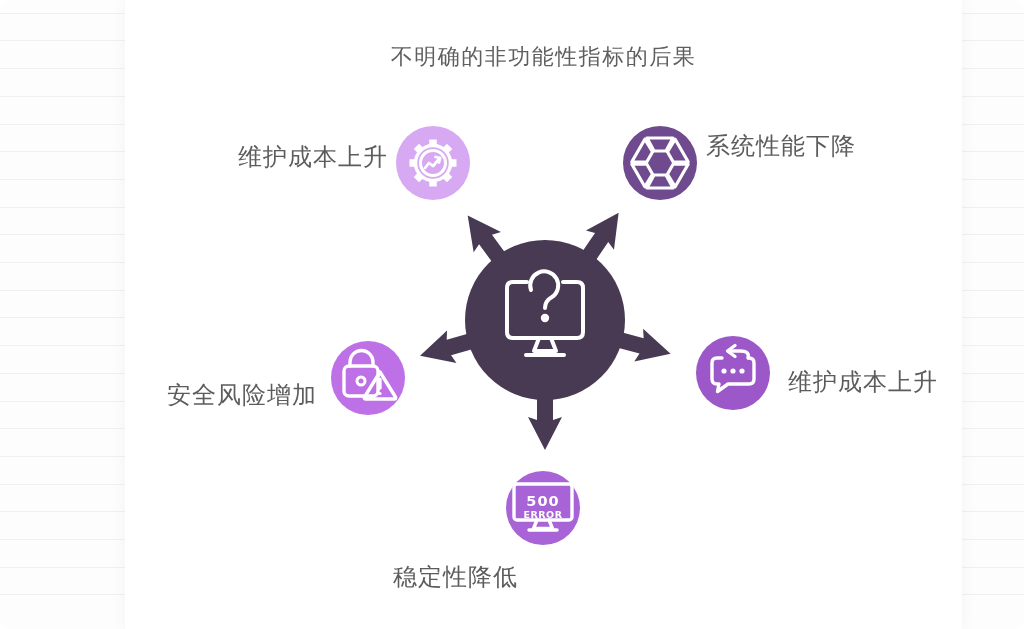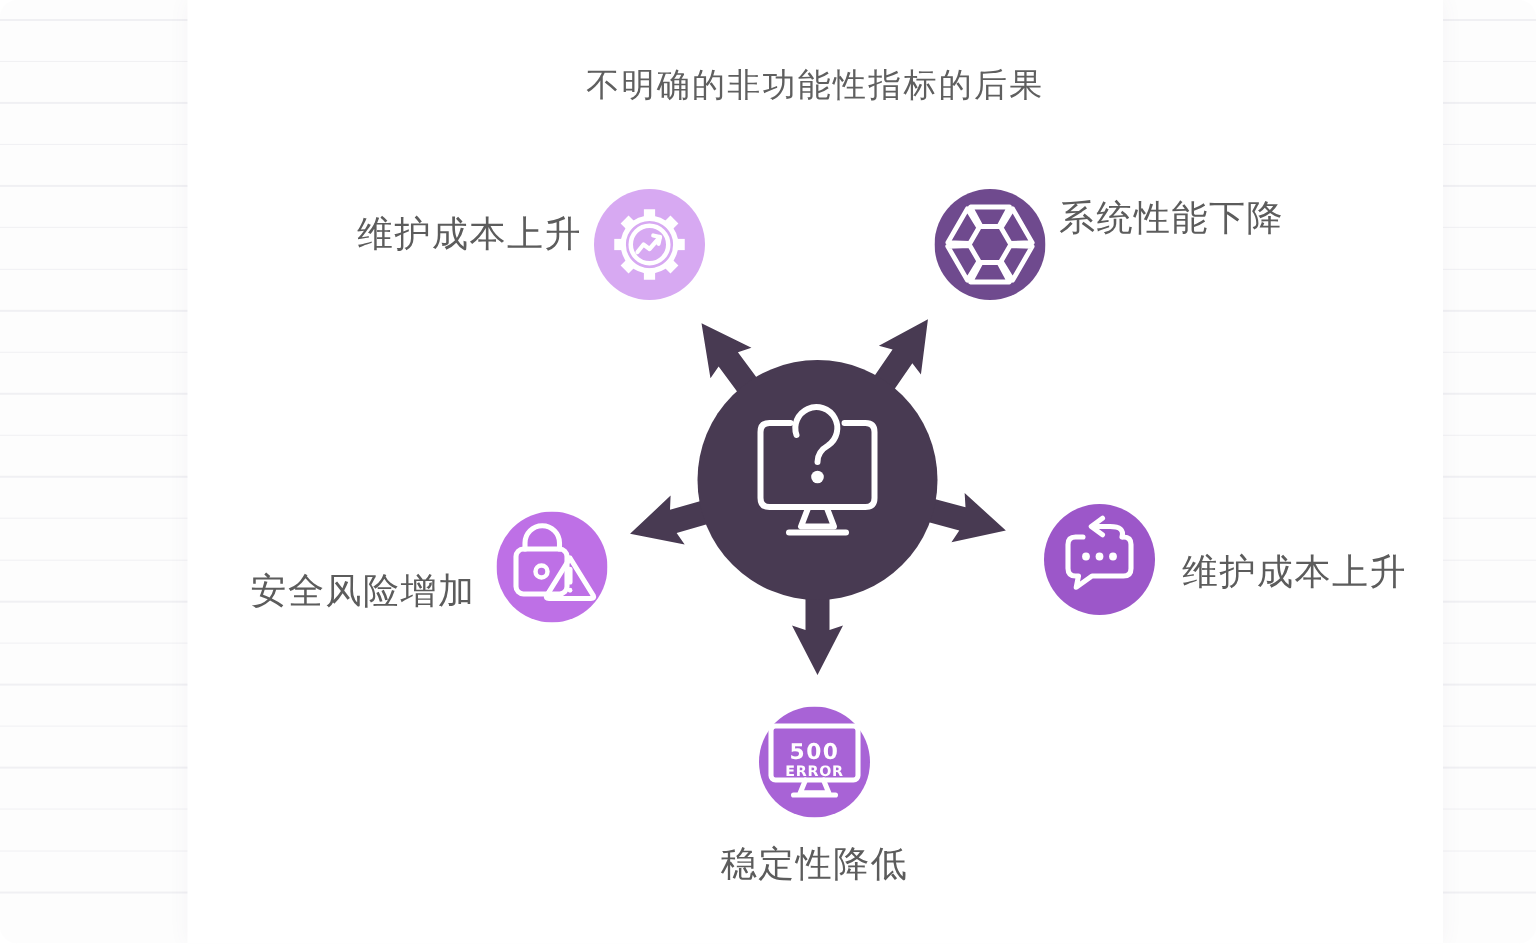--- a/index.html
+++ b/index.html
@@ -16,21 +16,21 @@
   .title{
     position:absolute;left:125px;top:42px;width:837px;text-align:center;
     font-size:22px;letter-spacing:1.5px;color:#5f5f5f;font-weight:400;
   }
   .node-icon{position:absolute;width:74px;height:74px;}
   .node-label{
     position:absolute;font-size:24px;letter-spacing:1px;color:#5c5c5c;line-height:30px;white-space:nowrap;
   }
   .lbl-right{text-align:right;}
   .hub-svg{position:absolute;left:405px;top:190px;width:280px;height:270px;}
-  .center-text{text-align:center;}
+  .center-text{}
 </style>
 </head>
 <body>
 
 <div class="stage">
 
   <div class="card"></div>
 
   <div class="title">不明确的非功能性指标的后果</div>
 

